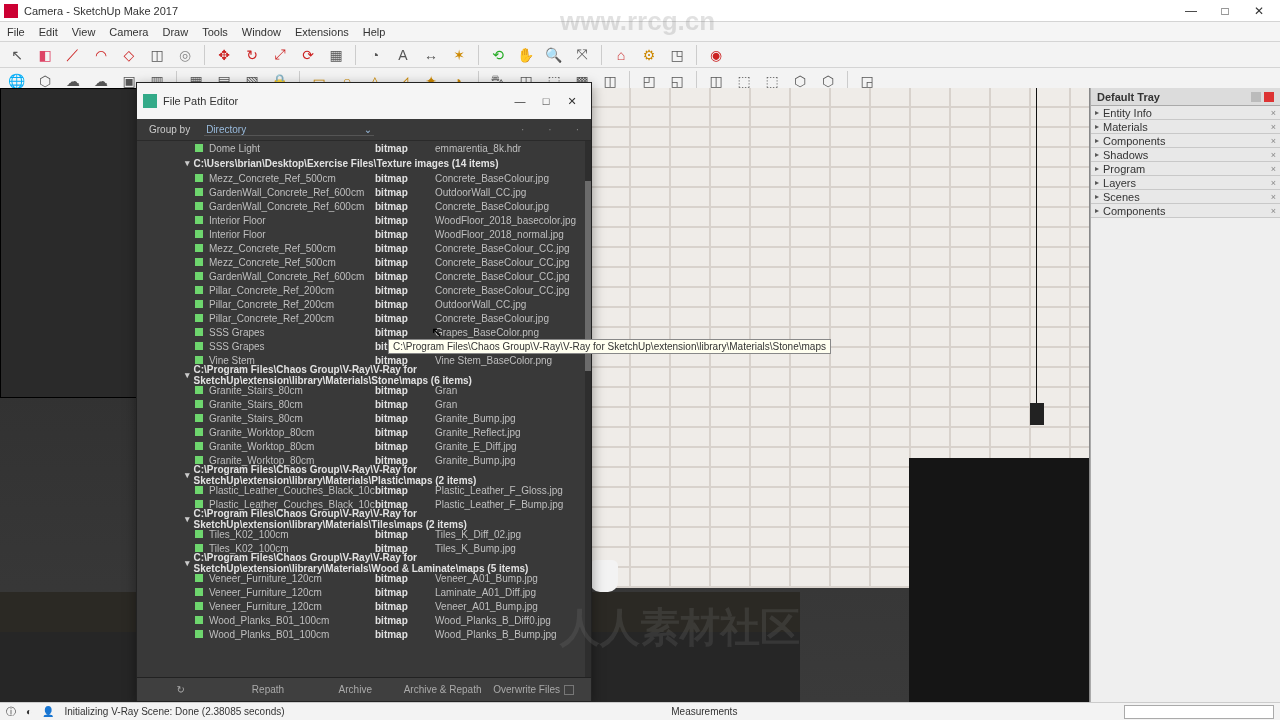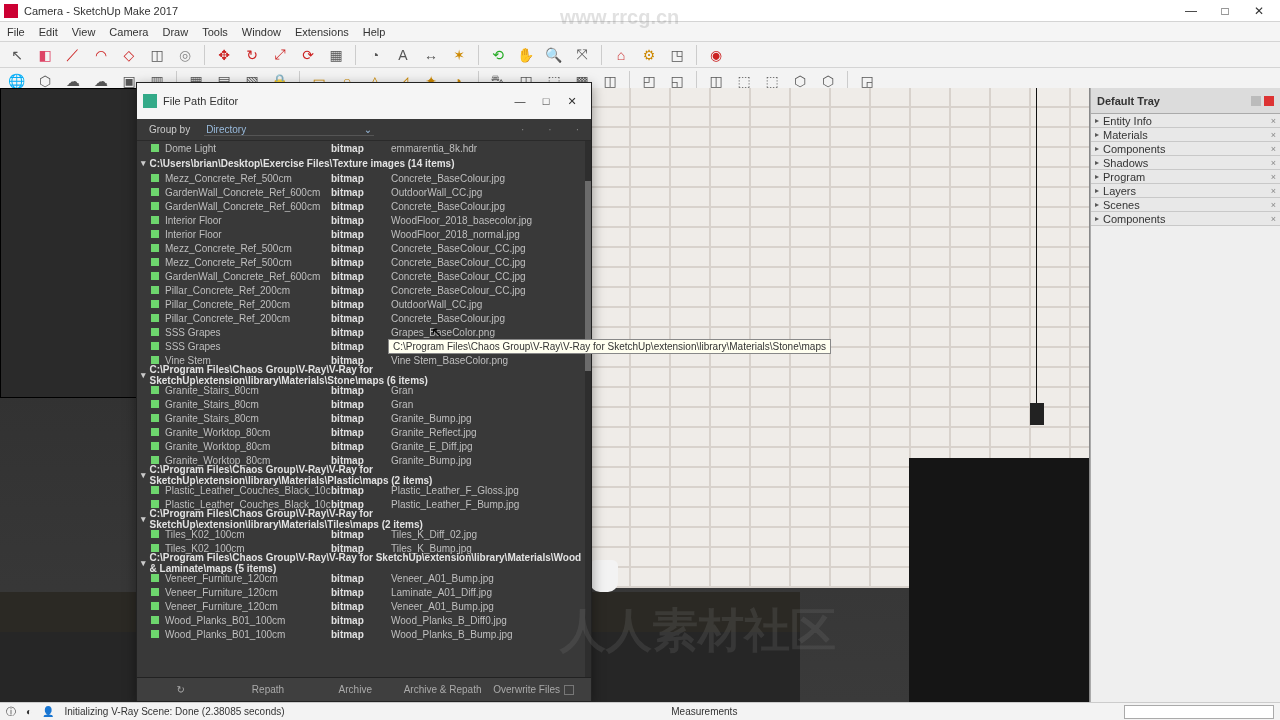--- a/index.html
+++ b/index.html
@@ -39,53 +39,53 @@
 
 
 .dialog { position:absolute; left:136px; top:82px; width:456px; height:620px; background:#393939; border:1px solid #222; box-shadow:0 4px 12px rgba(0,0,0,.4); font-size:10px; color:#ccc; display:flex; flex-direction:column; }
 .dlg-title { height:36px; background:#f5f5f5; color:#333; display:flex; align-items:center; padding:0 6px; font-size:11px; }
 .dlg-title .di { width:14px; height:14px; background:#3a8; margin-right:6px; }
 .dlg-title .sp { flex:1; }
 .dlg-title .wb { width:26px; text-align:center; cursor:pointer; }
 .dlg-controls { height:22px; background:#393939; display:flex; align-items:center; padding:0 12px; gap:14px; border-bottom:1px solid #2a2a2a;}
 .dlg-controls .sel { color:#9bd; width:170px; display:flex; justify-content:space-between; border-bottom:1px solid #555; padding:0 2px;}
 .dlg-controls .ra { margin-left:auto; display:flex; gap:24px; color:#888;}
-.dlg-body { flex:1; overflow:hidden; position:relative; }
+.dlg-body { flex:1; overflow:hidden; position:relative;margin-left:44px; }
 .row { display:flex; align-items:center; height:14px; padding-left:14px; }
 .row .sq { width:8px; height:8px; background:#6ed66e; margin-right:6px; flex-shrink:0; }
 .row .nm { width:166px; overflow:hidden; white-space:nowrap; color:#bfbfbf;}
 .row .ty { width:60px; font-weight:bold; color:#e0e0e0;}
 .row .fn { flex:1; white-space:nowrap; color:#bfbfbf;}
 .grp-head { display:flex; align-items:center; height:16px; padding-left:4px; font-weight:bold; color:#e2e2e2; background:#393939;}
 .grp-head::before { content:"▾"; font-size:9px; margin-right:4px; color:#ccc;}
 .dlg-footer { height:24px; background:#3f3f3f; border-top:1px solid #222; display:flex; align-items:center; font-size:10px; color:#aaa; }
 .dlg-footer .fb { flex:1; text-align:center; padding:4px 0; cursor:pointer;}
 .dlg-footer .cb { width:10px;height:10px;border:1px solid #777;margin-left:4px;margin-right:10px;}
 .dlg-scroll { position:absolute; right:0; top:0; bottom:0; width:6px; background:#2e2e2e;}
 .dlg-scroll .th { position:absolute; left:0; width:6px; top:40px; height:190px; background:#6b6b6b;}
 
 .tooltip { position:absolute; left:388px; top:339px; background:#fffff0; border:1px solid #888; padding:1px 4px; font-size:10px; color:#333; white-space:nowrap; z-index:50;}
 .cursor-ptr { position:absolute; left:431px; top:324px; font-size:14px; color:#000; z-index:60; pointer-events:none;}
 
 
 .tray { width:190px; background:#efefef; border-left:1px solid #aaa; font-size:11px; }
-.tray-title { height:26px; background:#dcdcdc; border-bottom:1px solid #aaa; padding:2px 6px; font-weight:bold; color:#333; display:flex; align-items:center;text-align:center;}
+.tray-title { height:18px; background:#dcdcdc; border-bottom:1px solid #aaa; padding:2px 6px; font-weight:bold; color:#333; display:flex; align-items:center;text-align:center;}
 .tray-title .mini{margin-left:auto;display:flex;gap:3px;}
 .tray-title .xb{width:10px;height:10px;background:#d33;}
 .tray-title .pb{width:10px;height:10px;background:#bbb;}
 .panel { height:14px; background:#e8e8e8; border-bottom:1px solid #c8c8c8; padding:0 4px; display:flex; align-items:center; color:#333;}
 .panel::before{content:"▸"; font-size:8px; margin-right:4px; color:#555;}
 .panel .xp { margin-left:auto; font-size:9px; color:#888;}
 
 
 .status { position:absolute; left:0; right:0; bottom:0; height:18px; background:#f3f3f3; border-top:1px solid #ccc; display:flex; align-items:center; font-size:10px; color:#333; padding:0 6px; gap:10px;}
 .status .mbox{ margin-left:auto; width:150px; height:14px; border:1px solid #aaa; background:#fff;}
 
 
-.wm { position:absolute; font-size:20px; color:rgba(120,120,120,.22); font-weight:bold; pointer-events:none;}
+.wm { position:absolute; font-size:26px; color:rgba(120,120,120,.22); font-weight:bold; pointer-events:none;}
 </style>
 </head>
 <body>
 
 <div class="titlebar">
   <div class="app-icon"></div>
   <span>Camera - SketchUp Make 2017</span>
   <div class="spacer"></div>
   <div class="winbtn">—</div>
   <div class="winbtn">□</div>
@@ -467,13 +467,13 @@
 <div class="status">
   <span>ⓘ</span>
   <span>◐</span>
   <span>👤</span>
   <span>Initializing V-Ray Scene: Done (2.38085 seconds)</span>
   <span style="margin-left:auto;">Measurements</span>
   <div class="mbox"></div>
 </div>
 
 <div class="wm" style="left:560px;top:6px;">www.rrcg.cn</div>
-<div class="wm" style="left:560px;top:600px;font-size:46px;">人人素材社区</div>
+<div class="wm" style="left:560px;top:600px;font-size:40px;">人人素材社区</div>
 
 </body></html>

